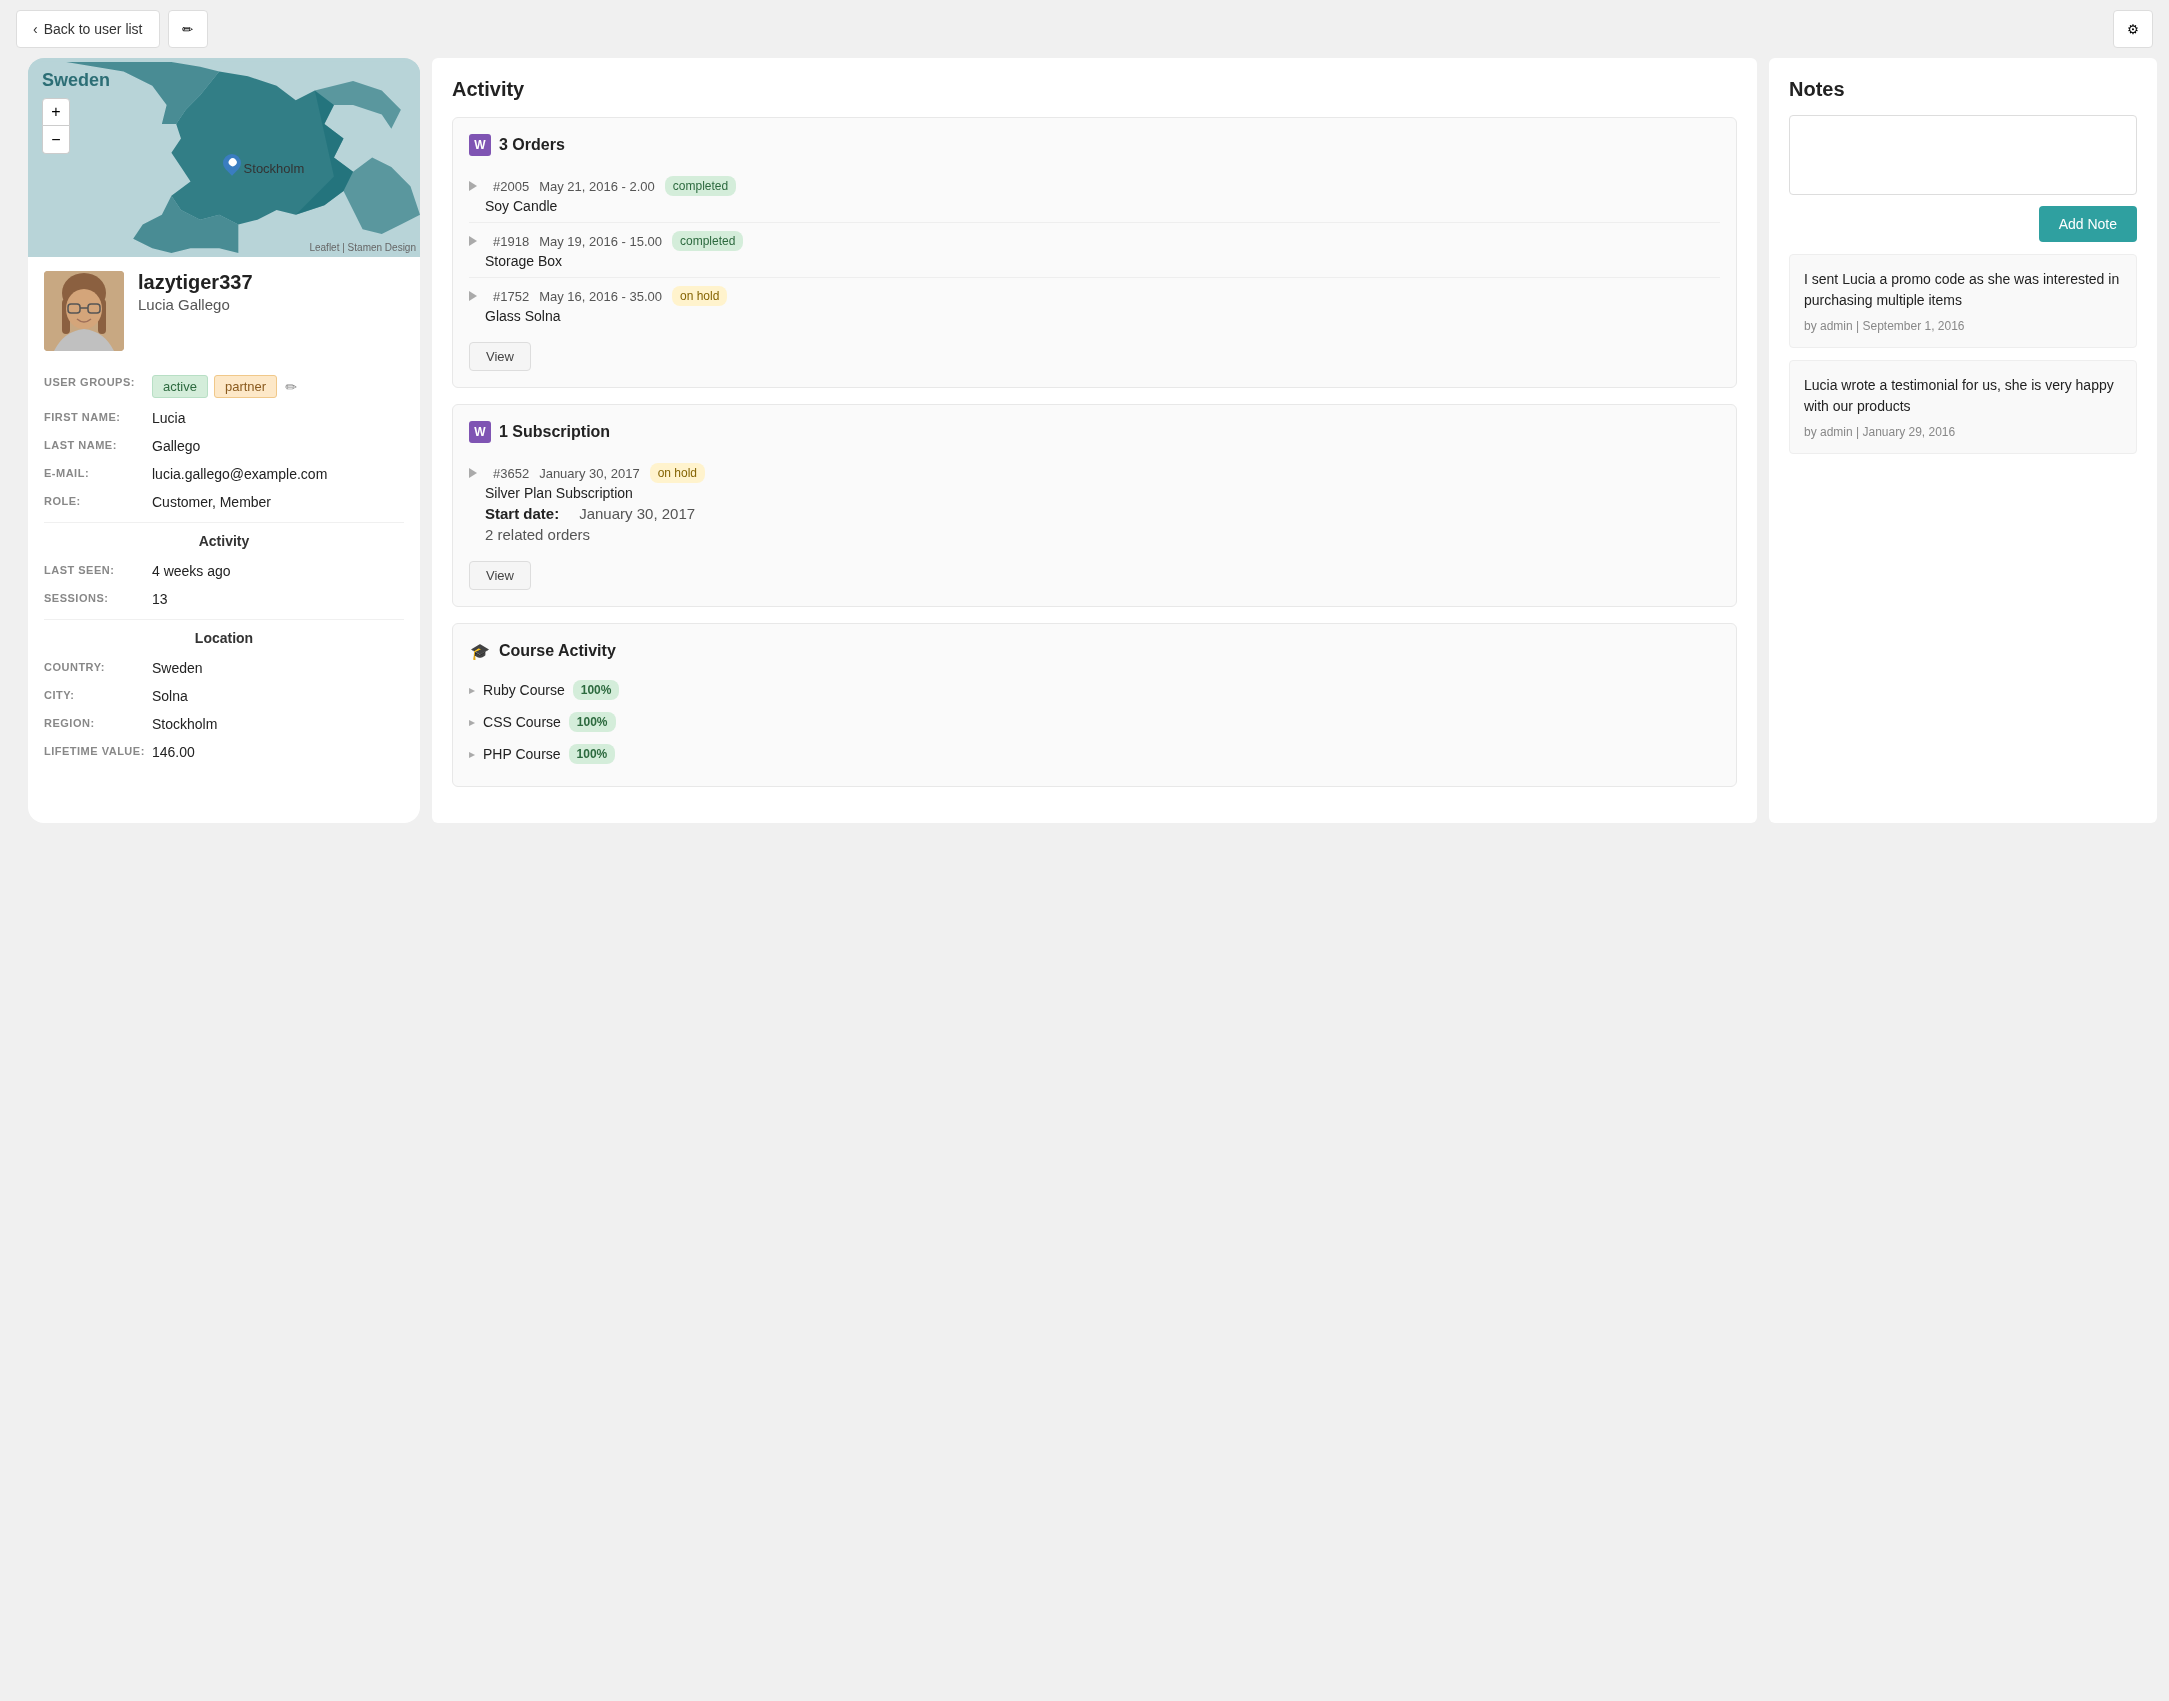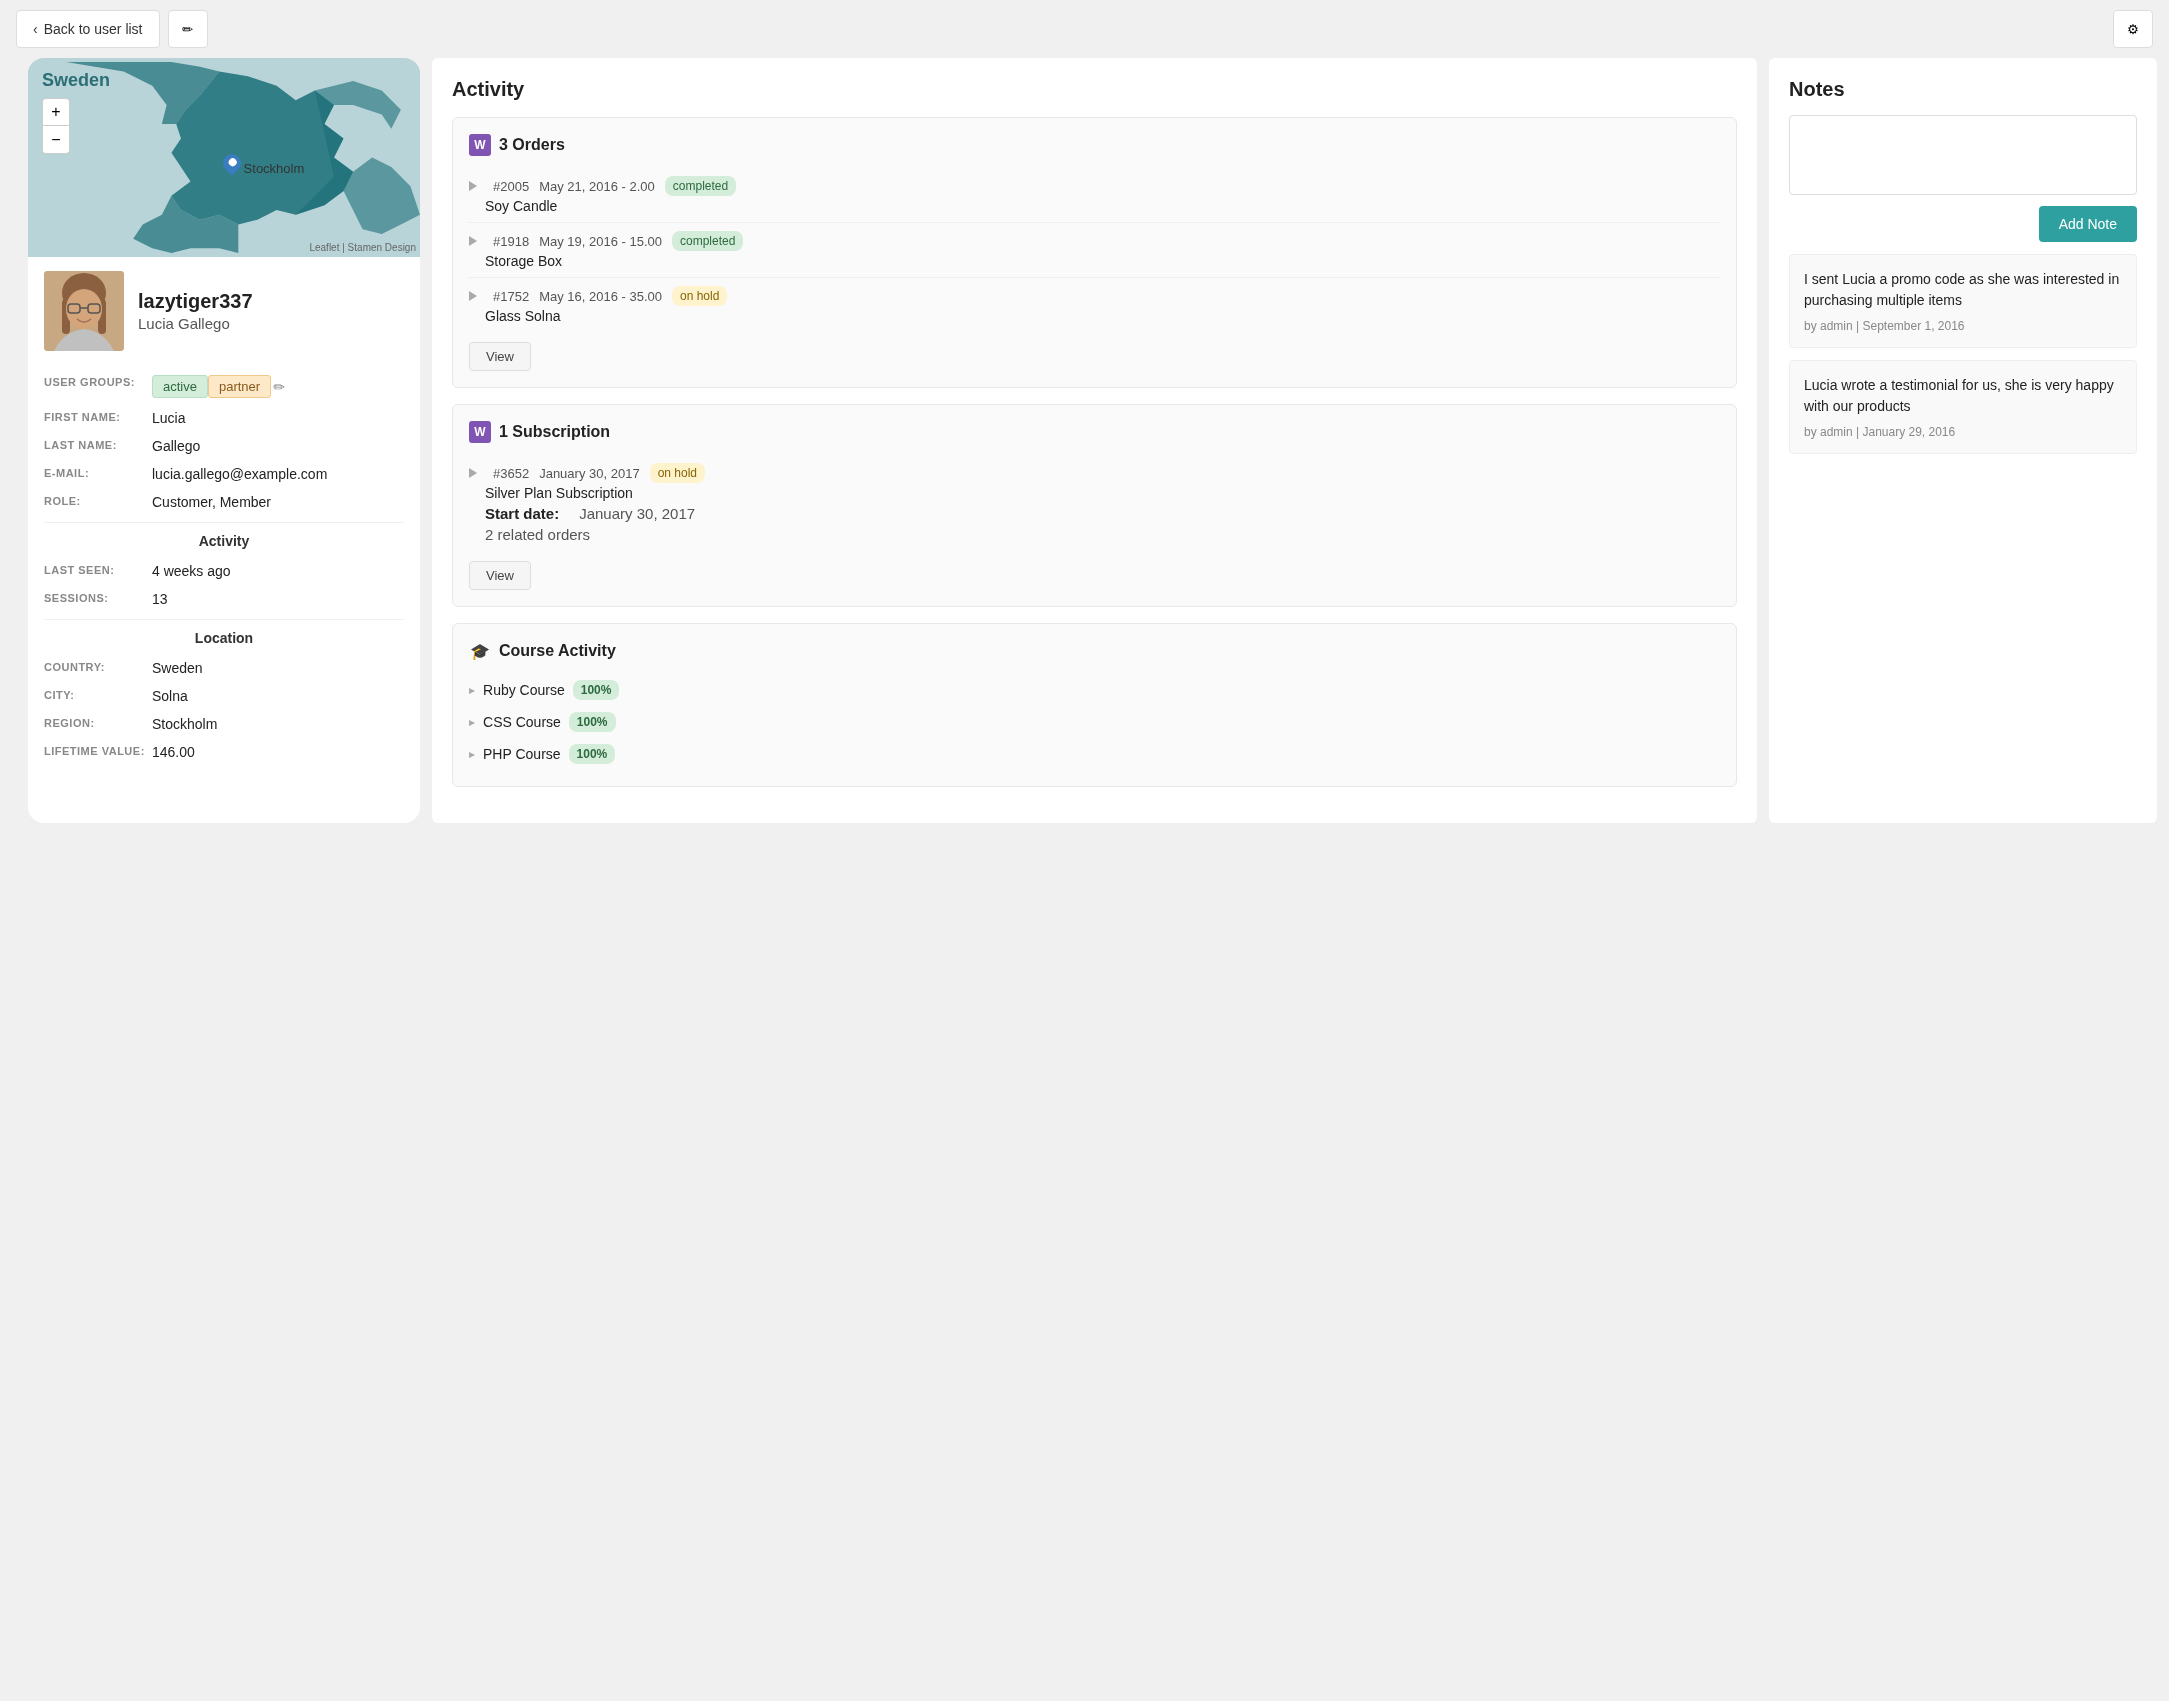--- a/index.html
+++ b/index.html
@@ -155,21 +155,21 @@
       position: absolute;
       bottom: 4px;
       right: 4px;
       font-size: 10px;
       color: #666;
     }
 
     
     .avatar-row {
       display: flex;
-      align-items: center;
+      align-items: flex-start;
       gap: 14px;
       padding: 14px 16px 10px;
     }
     .avatar {
       width: 80px;
       height: 80px;
       border-radius: 4px;
       background: #c8a882;
       overflow: hidden;
       flex-shrink: 0;
@@ -206,20 +206,21 @@
       flex-shrink: 0;
       padding-top: 1px;
     }
     .detail-value {
       color: #222;
       font-size: 14px;
     }
     .tags-row {
       display: flex;
       align-items: center;
+      gap: 6px;
       flex-wrap: wrap;
     }
     .tag {
       padding: 3px 10px;
       border-radius: 3px;
       font-size: 13px;
       font-weight: 500;
     }
     .tag-active {
       background: #d4edda;

